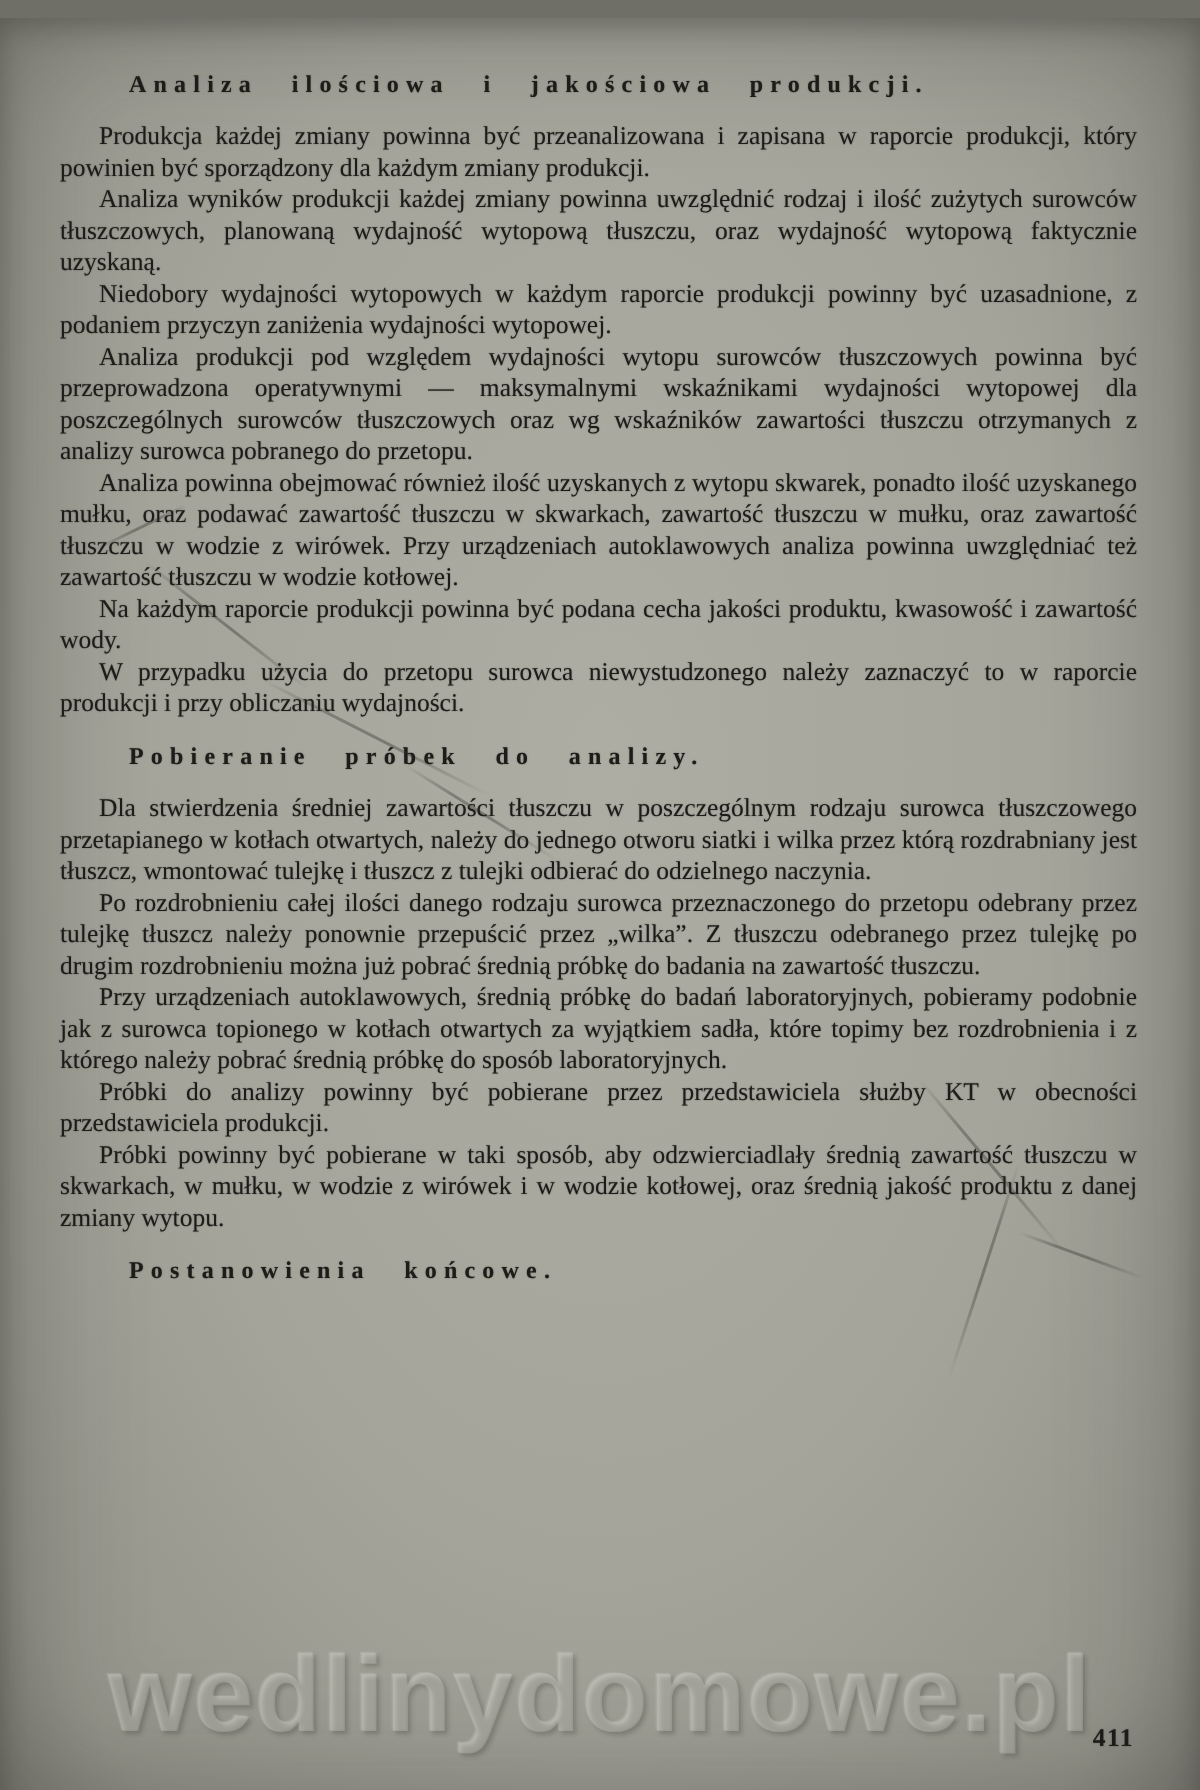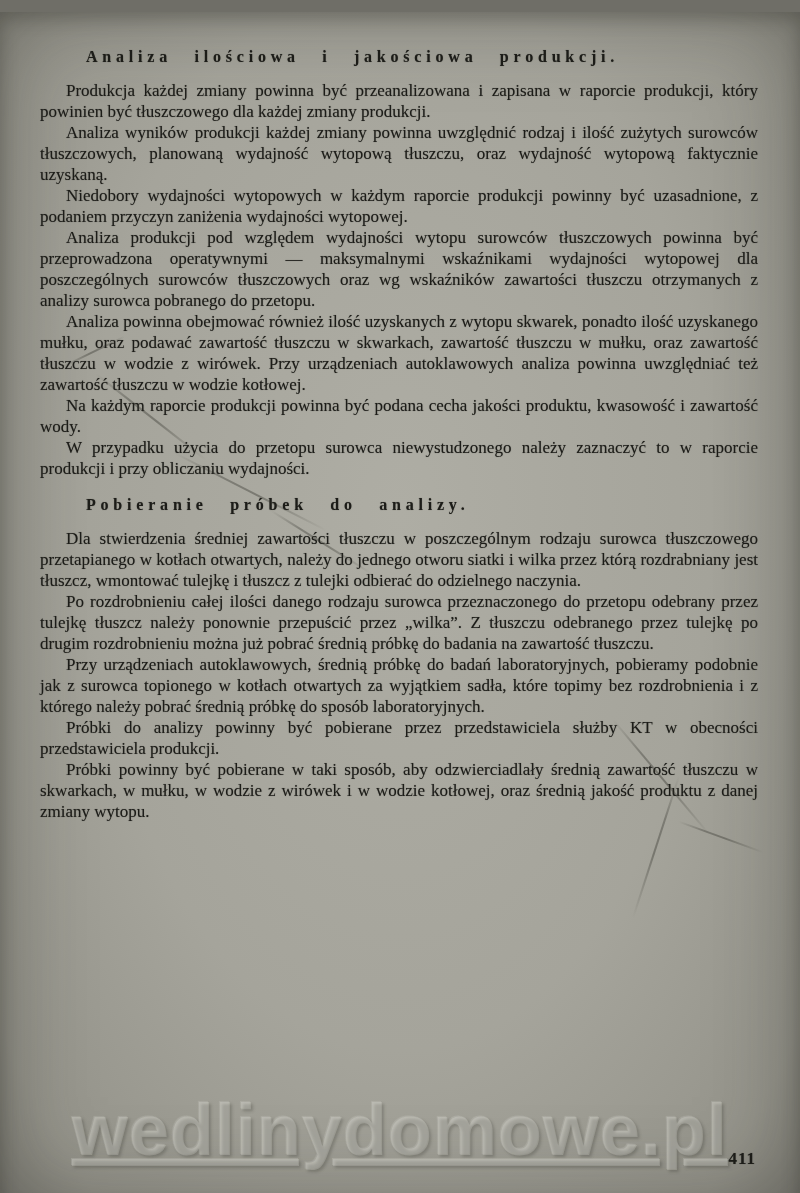--- a/index.html
+++ b/index.html
@@ -62,55 +62,55 @@
     bottom: 34px;
     text-align: center;
     font-family: "Liberation Sans", "DejaVu Sans", sans-serif;
     font-size: 72px;
     font-weight: bold;
     letter-spacing: 1px;
     color: rgba(228,228,222,0.26);
     text-shadow: 2px 2px 3px rgba(55,55,48,0.28), -1px -1px 1px rgba(240,240,235,0.18);
     white-space: nowrap;
     pointer-events: none;
-    text-decoration: underline;
   }
   .page-number {
     position: absolute;
     right: 44px;
     bottom: 36px;
     font-size: 17px;
     font-weight: bold;
     letter-spacing: 1px;
     text-shadow: 0 0 1px rgba(25,25,20,0.45);
   }
 </style>
 </head>
 <body>
 
 <div class="page">
 
   <div class="content">
 
     <h2 class="heading">Analiza ilościowa i jakościowa produkcji.</h2>
-    <p>Produkcja każdej zmiany powinna być przeanalizowana i zapisana w raporcie produkcji, który powinien być tłuszczowego dla każdej zmiany produkcji.</p>
+    <p>Produkcja każdej zmiany powinna być przeanalizowana i zapisana w raporcie produkcji, który powinien być sporządzony dla każdym zmiany produkcji.</p>
     <p>Analiza wyników produkcji każdej zmiany powinna uwzględnić rodzaj i ilość zużytych surowców tłuszczowych, planowaną wydajność wytopową tłuszczu, oraz wydajność wytopową faktycznie uzyskaną.</p>
     <p>Niedobory wydajności wytopowych w każdym raporcie produkcji powinny być uzasadnione, z podaniem przyczyn zaniżenia wydajności wytopowej.</p>
     <p>Analiza produkcji pod względem wydajności wytopu surowców tłuszczowych powinna być przeprowadzona operatywnymi — maksymalnymi wskaźnikami wydajności wytopowej dla poszczególnych surowców tłuszczowych oraz wg wskaźników zawartości tłuszczu otrzymanych z analizy surowca pobranego do przetopu.</p>
     <p>Analiza powinna obejmować również ilość uzyskanych z wytopu skwarek, ponadto ilość uzyskanego mułku, oraz podawać zawartość tłuszczu w skwarkach, zawartość tłuszczu w mułku, oraz zawartość tłuszczu w wodzie z wirówek. Przy urządzeniach autoklawowych analiza powinna uwzględniać też zawartość tłuszczu w wodzie kotłowej.</p>
     <p>Na każdym raporcie produkcji powinna być podana cecha jakości produktu, kwasowość i zawartość wody.</p>
     <p>W przypadku użycia do przetopu surowca niewystudzonego należy zaznaczyć to w raporcie produkcji i przy obliczaniu wydajności.</p>
 
     <h2 class="heading spaced-top">Pobieranie próbek do analizy.</h2>
     <p>Dla stwierdzenia średniej zawartości tłuszczu w poszczególnym rodzaju surowca tłuszczowego przetapianego w kotłach otwartych, należy do jednego otworu siatki i wilka przez którą rozdrabniany jest tłuszcz, wmontować tulejkę i tłuszcz z tulejki odbierać do odzielnego naczynia.</p>
     <p>Po rozdrobnieniu całej ilości danego rodzaju surowca przeznaczonego do przetopu odebrany przez tulejkę tłuszcz należy ponownie przepuścić przez „wilka”. Z tłuszczu odebranego przez tulejkę po drugim rozdrobnieniu można już pobrać średnią próbkę do badania na zawartość tłuszczu.</p>
     <p>Przy urządzeniach autoklawowych, średnią próbkę do badań laboratoryjnych, pobieramy podobnie jak z surowca topionego w kotłach otwartych za wyjątkiem sadła, które topimy bez rozdrobnienia i z którego należy pobrać średnią próbkę do sposób laboratoryjnych.</p>
     <p>Próbki do analizy powinny być pobierane przez przedstawiciela służby KT w obecności przedstawiciela produkcji.</p>
     <p>Próbki powinny być pobierane w taki sposób, aby odzwierciadlały średnią zawartość tłuszczu w skwarkach, w mułku, w wodzie z wirówek i w wodzie kotłowej, oraz średnią jakość produktu z danej zmiany wytopu.</p>
 
+    <h2 class="heading spaced-top">Postanowienia końcowe.</h2>
 
   </div>
 
   <div class="crease crease-1"></div>
   <div class="crease crease-2"></div>
   <div class="crease crease-3"></div>
   <div class="crease crease-4"></div>
   <div class="crease crease-5"></div>
   <div class="crease crease-6"></div>
   <div class="crease crease-7"></div>

